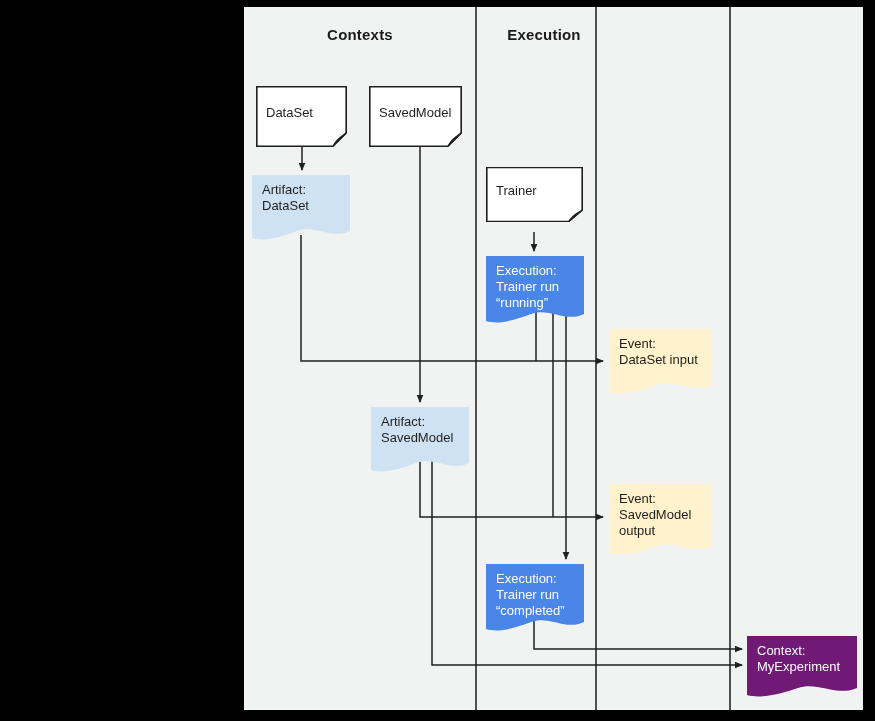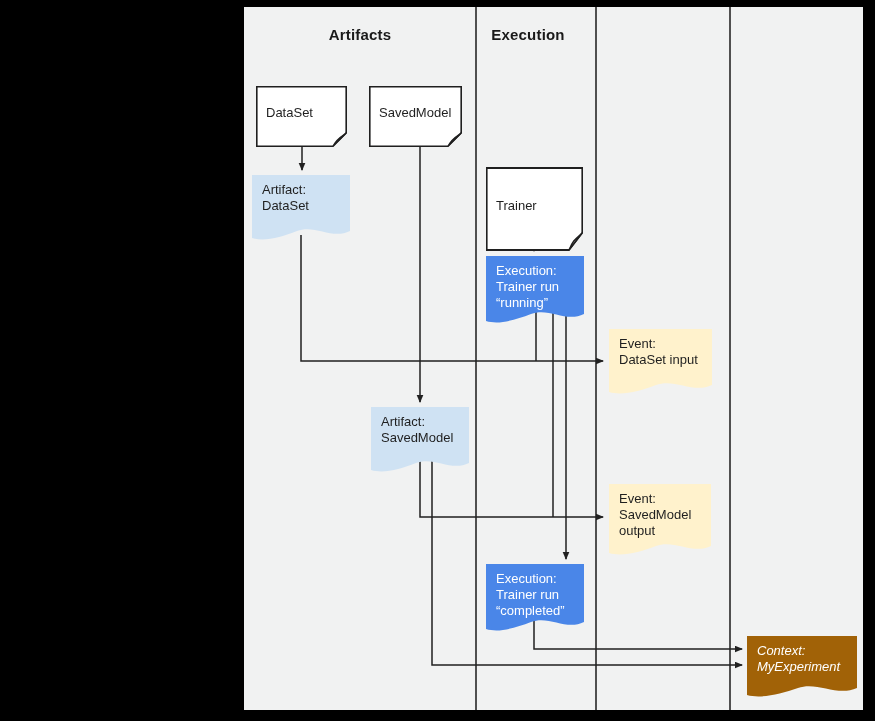--- a/index.html
+++ b/index.html
@@ -14,21 +14,21 @@
   }
   .wires{position:absolute;left:0;top:0;width:619px;height:703px;}
   .wire{stroke:#212121;stroke-width:1.5;fill:none;}
   .divider{stroke:#1a1a1a;stroke-width:1.5;}
   .col-header{
     position:absolute;top:16px;height:22px;
     display:flex;align-items:center;justify-content:center;
     font-size:15px;font-weight:bold;color:#1a1a1a;letter-spacing:.2px;
   }
   .hdr-artifacts{left:0;width:232px;}
-  .hdr-execution{left:232px;width:104px;}
+  .hdr-execution{left:248px;width:104px;}
   .hdr-events{left:352px;width:134px;}
   .hdr-contexts{left:486px;width:133px;}
 
   .doc{position:absolute;}
   .doc svg{position:absolute;left:0;top:0;width:100%;height:100%;}
   .doc-label{
     position:absolute;left:10px;top:0;right:4px;bottom:8px;
     display:flex;align-items:center;
     font-size:13px;color:#1f1f1f;white-space:pre-line;line-height:15px;
   }
@@ -59,27 +59,26 @@
   }
   .n-event-dataset-input{
     left:365px;top:322px;width:103px;height:66px;background:#fff2cc;
     clip-path:path("M0 0 H103 V56 C84 65,66 49,47 56 C31 62,13 67,0 63 Z");
   }
   .n-event-savedmodel-output{
     left:365px;top:477px;width:102px;height:72px;background:#fff2cc;
     clip-path:path("M0 0 H102 V62 C84 71,65 55,47 62 C31 68,13 73,0 69 Z");
   }
   .n-context-myexperiment{
-    left:503px;top:629px;width:110px;height:62px;background:#a16207;
+    left:503px;top:629px;width:110px;height:62px;background:#701a75;
     clip-path:path("M0 0 H110 V52 C90 61,70 45,51 52 C33 58,14 63,0 59 Z");
-    font-style:italic;
   }
   .d-dataset{left:12px;top:79px;width:91px;height:61px;}
   .d-savedmodel{left:125px;top:79px;width:93px;height:61px;}
-  .d-trainer{left:242px;top:160px;width:97px;height:84px;}
+  .d-trainer{left:242px;top:160px;width:97px;height:55px;}
 </style>
 </head>
 <body>
 
 <div class="canvas">
 
   <svg class="wires" viewBox="0 0 619 703">
     <defs>
       <marker id="arr" markerWidth="9" markerHeight="8" refX="7.5" refY="3.5" orient="auto" markerUnits="userSpaceOnUse">
         <path d="M0,0 L8.5,3.5 L0,7 Z" fill="#212121"></path>
@@ -99,21 +98,21 @@
 
     <polyline class="wire" points="176,454 176,510 359,510" marker-end="url(#arr)"></polyline>
     <line class="wire" x1="309" y1="304" x2="309" y2="510"></line>
 
     <line class="wire" x1="322" y1="304" x2="322" y2="552" marker-end="url(#arr)"></line>
 
     <polyline class="wire" points="290,612 290,642 498,642" marker-end="url(#arr)"></polyline>
     <polyline class="wire" points="188,454 188,658 498,658" marker-end="url(#arr)"></polyline>
   </svg>
 
-  <div class="col-header hdr-artifacts">Artifacts</div>
+  <div class="col-header hdr-artifacts">Contexts</div>
   <div class="col-header hdr-execution">Execution</div>
 
   <div class="doc d-dataset">
     <svg viewBox="0 0 91 61" preserveAspectRatio="none">
       <path d="M0.8 0.8 H90.2 V47 L77 60.2 H0.8 Z" fill="#ffffff" stroke="#1f1f1f" stroke-width="1.6"></path>
       <path d="M77 60.2 L90.2 47 C85 51,81 52,77 60.2 Z" fill="#a8a8a8" stroke="#1f1f1f" stroke-width="1.2"></path>
     </svg>
     <div class="doc-label">DataSet</div>
   </div>
 

